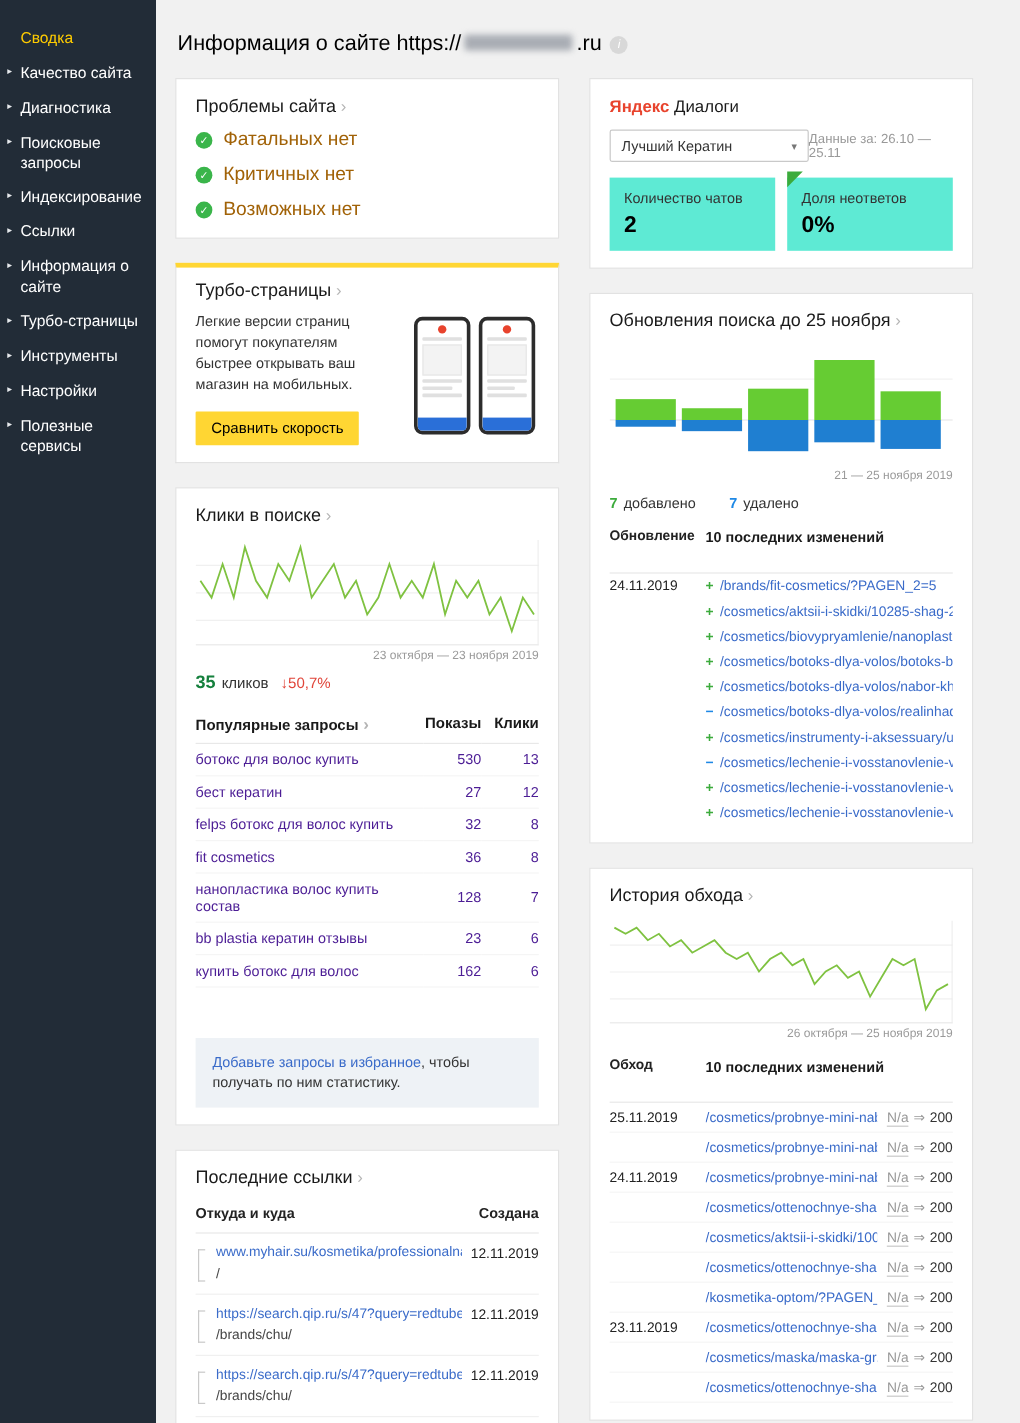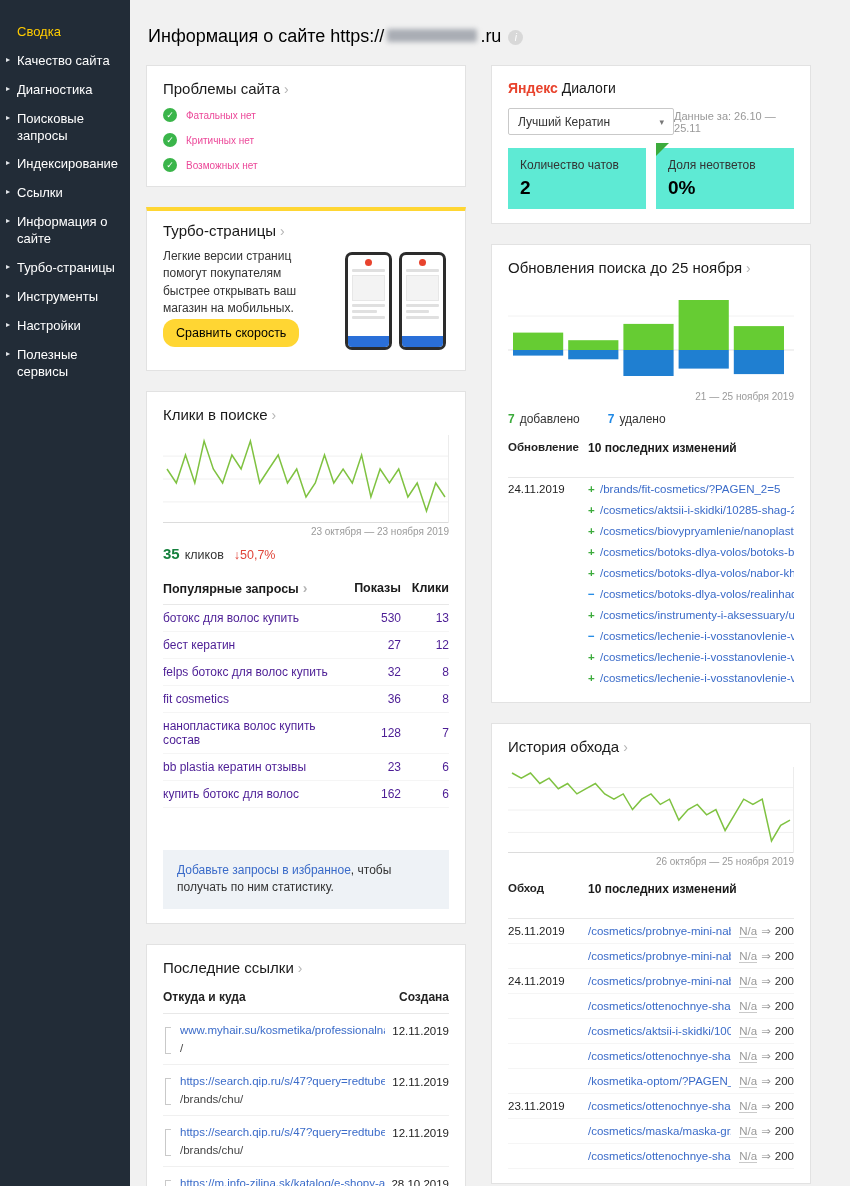--- a/index.html
+++ b/index.html
@@ -22,27 +22,27 @@
 
   .columns{display:flex;gap:25px;align-items:flex-start}
   .col{width:320px;display:flex;flex-direction:column;gap:20px}
   .card{background:#fff;border:1px solid #e2e2e2;padding:14px 16px;width:100%}
   .card-title{font-size:15px;color:#1a1a1a;cursor:pointer;display:inline-block}
   .chev{color:#b5b5b5;margin-left:4px;font-size:14px}
 
   
   .problem-row{display:flex;align-items:center;gap:9px;margin-top:11px}
   .check{width:14px;height:14px;border-radius:50%;background:#3ab54a;color:#fff;font-size:9px;line-height:14px;text-align:center;flex-shrink:0}
-  .problem-text{font-size:10px;color:#ec4899}
+  .problem-text{font-size:16px;color:#a16207}
 
   
   .turbo{border-top:4px solid #ffd633;padding-top:11px}
   .turbo-body{display:flex;margin-top:9px}
   .turbo-text{font-size:12px;color:#333;line-height:1.45;width:168px}
-  .btn-yellow{display:inline-block;margin-top:1px;background:#ffd633;border-radius:12px;padding:7px 13px;font-size:12.5px;color:#000;cursor:pointer}
+  .btn-yellow{display:inline-block;margin-top:13px;background:#ffd633;border-radius:1px;padding:7px 13px;font-size:12.5px;color:#000;cursor:pointer}
   .phones{position:relative;width:112px;height:106px;margin-left:10px;margin-top:2px}
   .phone{position:absolute;width:47px;height:98px;background:#fff;border:3px solid #2c2c2c;border-radius:7px;overflow:hidden}
   .phone.p1{left:4px;top:2px}
   .phone.p2{left:58px;top:2px}
   .p-dot{width:7px;height:7px;border-radius:50%;background:#e8432d;margin:4px auto 2px}
   .p-line{height:3px;background:#e0e0e0;margin:3px 4px;border-radius:1px}
   .p-img{height:26px;background:#f3f3f3;margin:3px 4px;border:1px solid #e7e7e7}
   .p-bar{position:absolute;bottom:0;left:0;right:0;height:11px;background:#2a6fd8}
 
   

